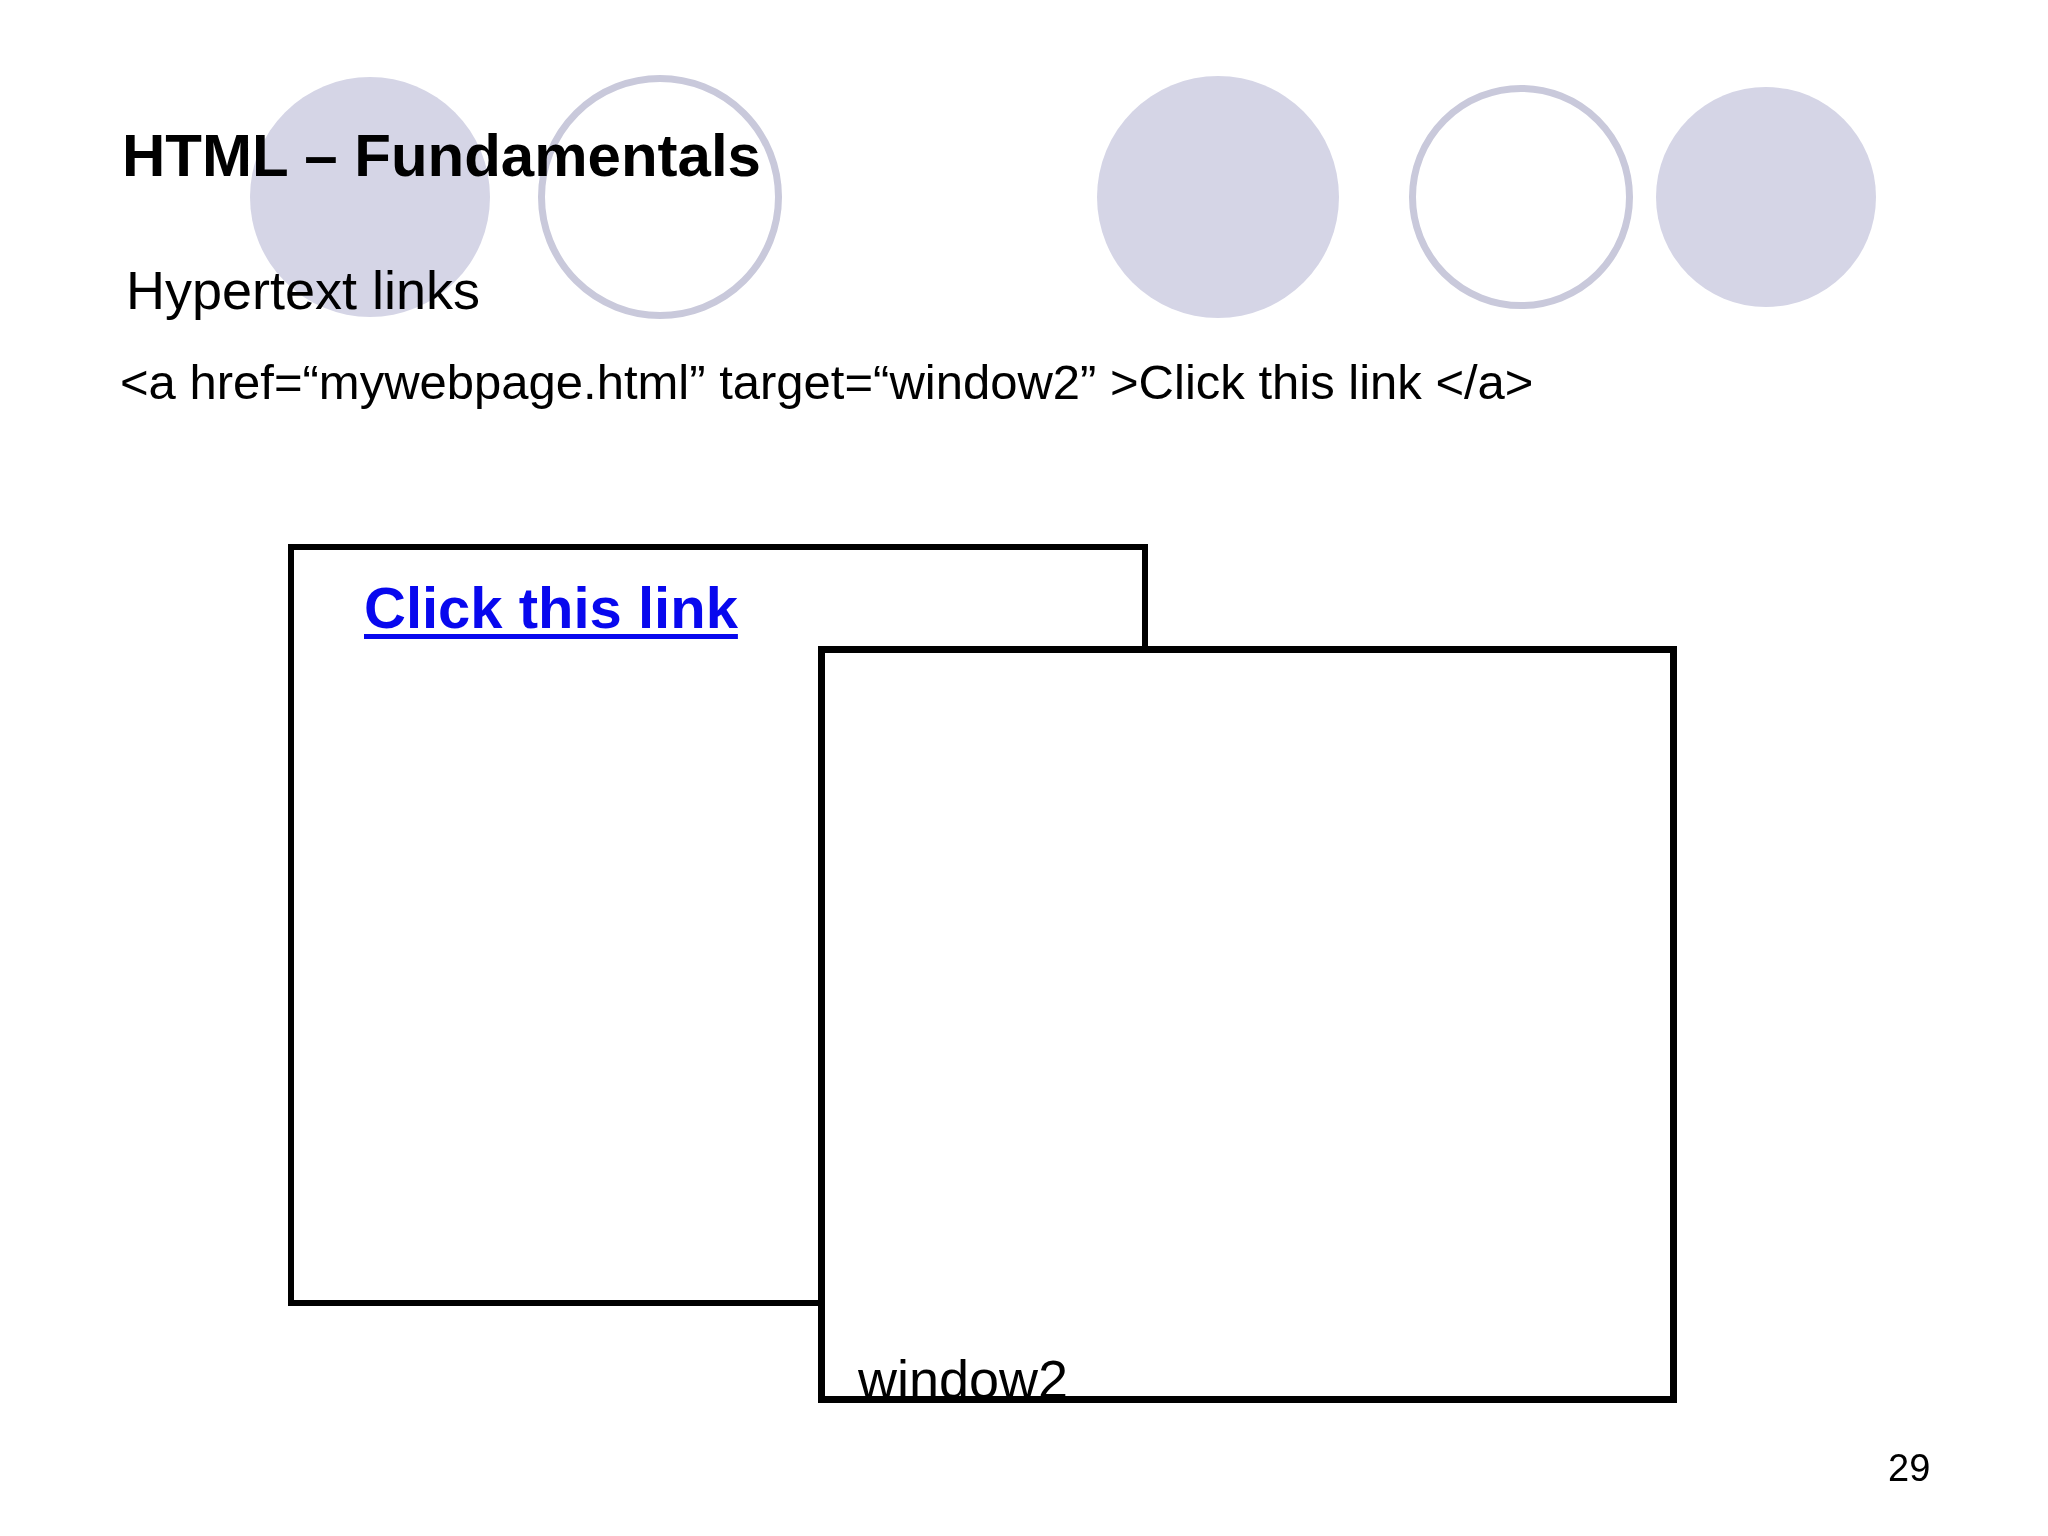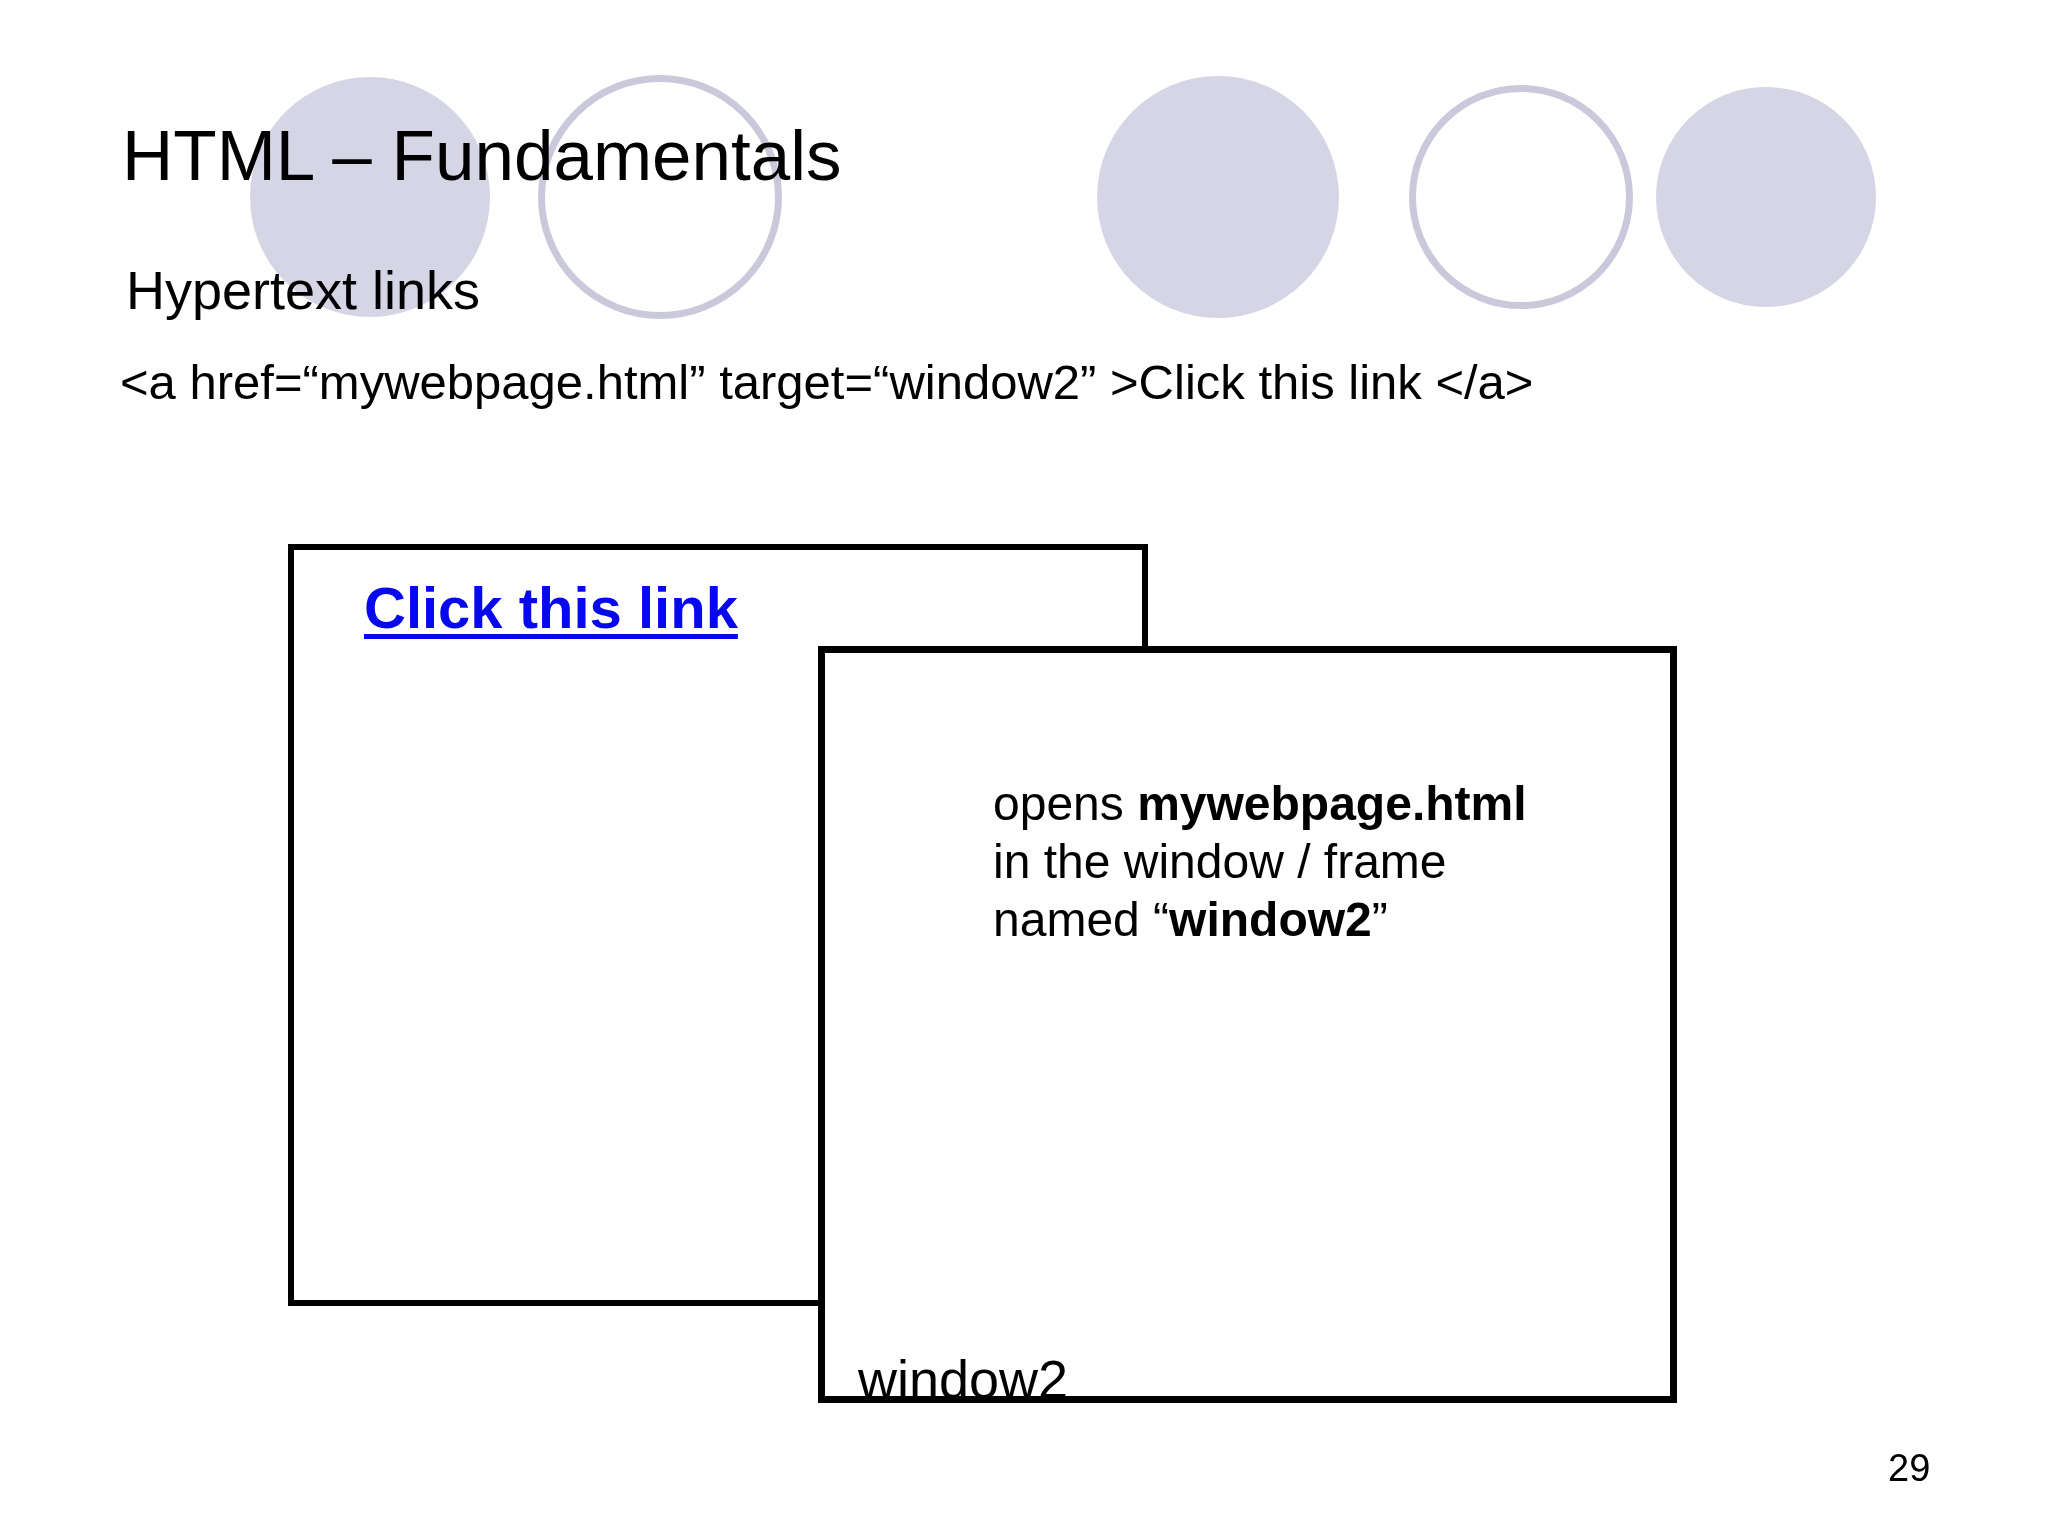--- a/index.html
+++ b/index.html
@@ -24,21 +24,21 @@
   .circle.filled{background:var(--circle-fill);}
   .circle.outlined{background:#ffffff;border:7px solid var(--circle-stroke);}
   .c1{left:250px;top:77px;width:240px;height:240px;}
   .c2{left:538px;top:75px;width:244px;height:244px;}
   .c3{left:1097px;top:76px;width:242px;height:242px;}
   .c4{left:1409px;top:85px;width:224px;height:224px;}
   .c5{left:1656px;top:87px;width:220px;height:220px;}
 
   .title{
     position:absolute;left:122px;top:108px;z-index:2;
-    font-size:71px;line-height:96px;font-weight:400;
+    font-size:60px;line-height:96px;font-weight:700;
     letter-spacing:0px;white-space:nowrap;
   }
   .subtitle{
     position:absolute;left:126px;top:224px;z-index:2;
     font-size:54px;line-height:54px;font-weight:400;white-space:nowrap;margin-top:39px;
   }
   .code-line{
     position:absolute;left:120px;top:355px;z-index:2;
     font-size:49px;line-height:54px;font-weight:400;white-space:nowrap;
   }
@@ -86,21 +86,16 @@
 <div class="title">HTML – Fundamentals</div>
 <div class="subtitle">Hypertext links</div>
 
 <div class="code-line">&lt;a href=“mywebpage.html” target=“window2” &gt;Click this link &lt;/a&gt;</div>
 
 <div class="frame frame1">
   <div class="link">Click this link</div>
 </div>
 
 <div class="frame frame2">
-  <div class="note">
-    <div class="note-line"><span>opens </span><b>mywebpage.html</b></div>
-    <div class="note-line">in the window / frame</div>
-    <div class="note-line"><span>named “</span><b>window2</b><span>”</span></div>
-  </div>
   <div class="frame2-label">window2</div>
 </div>
 
 <div class="page-number">29</div>
 
 </body></html>

